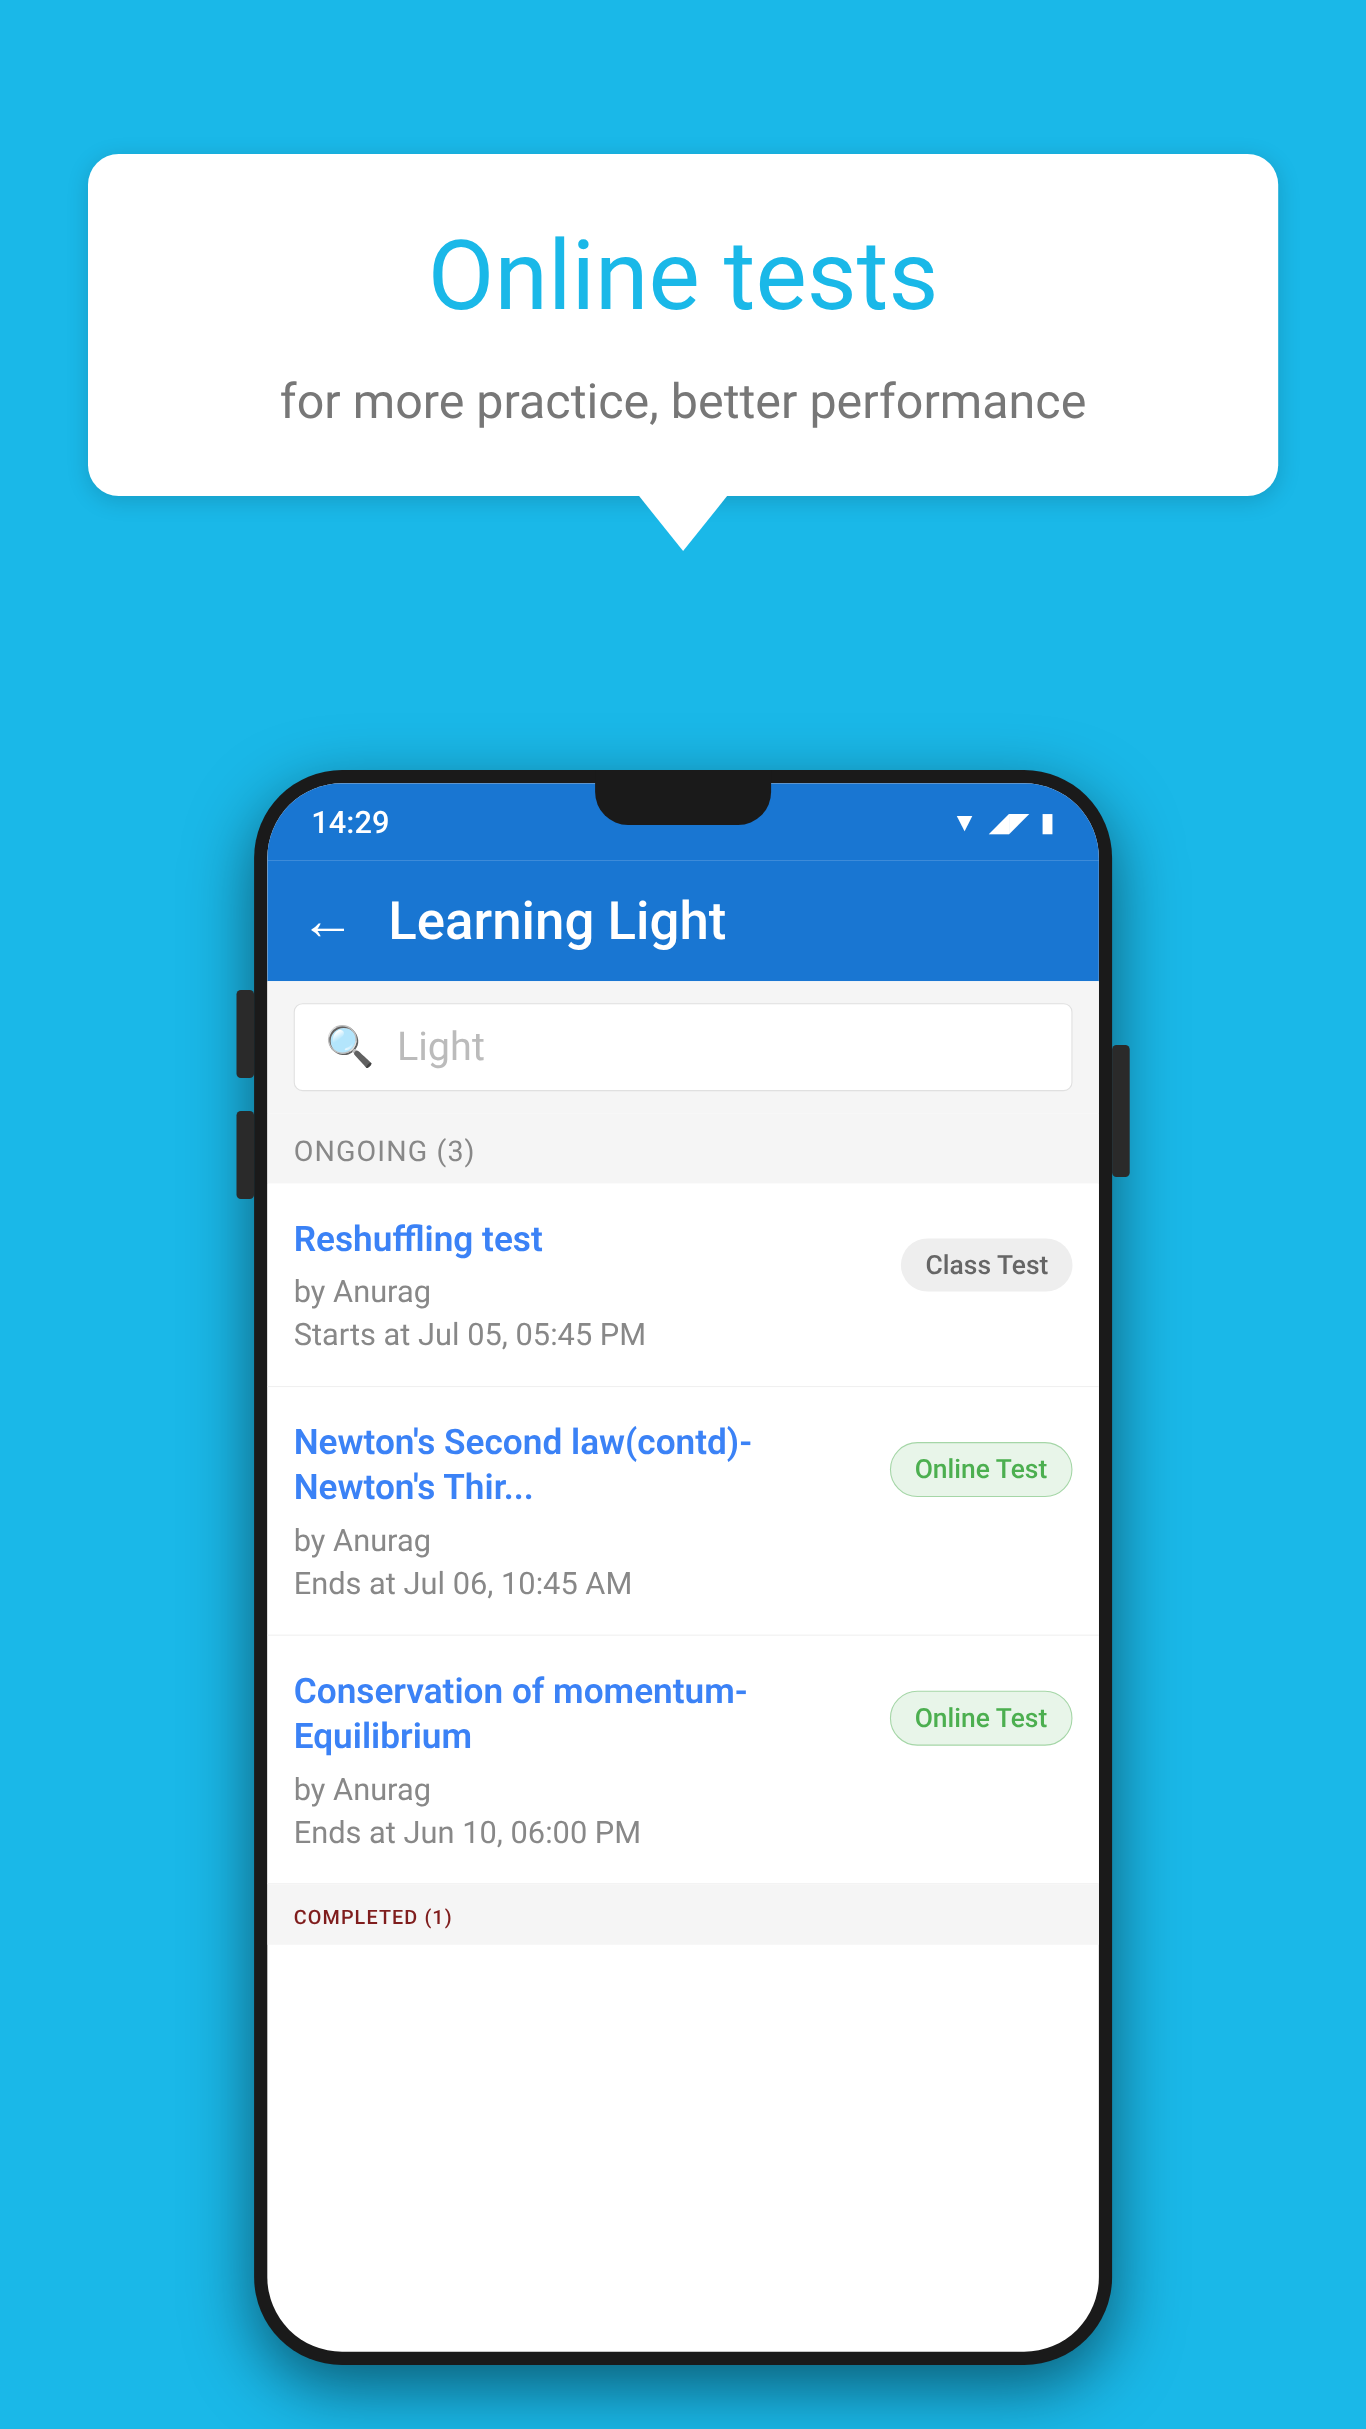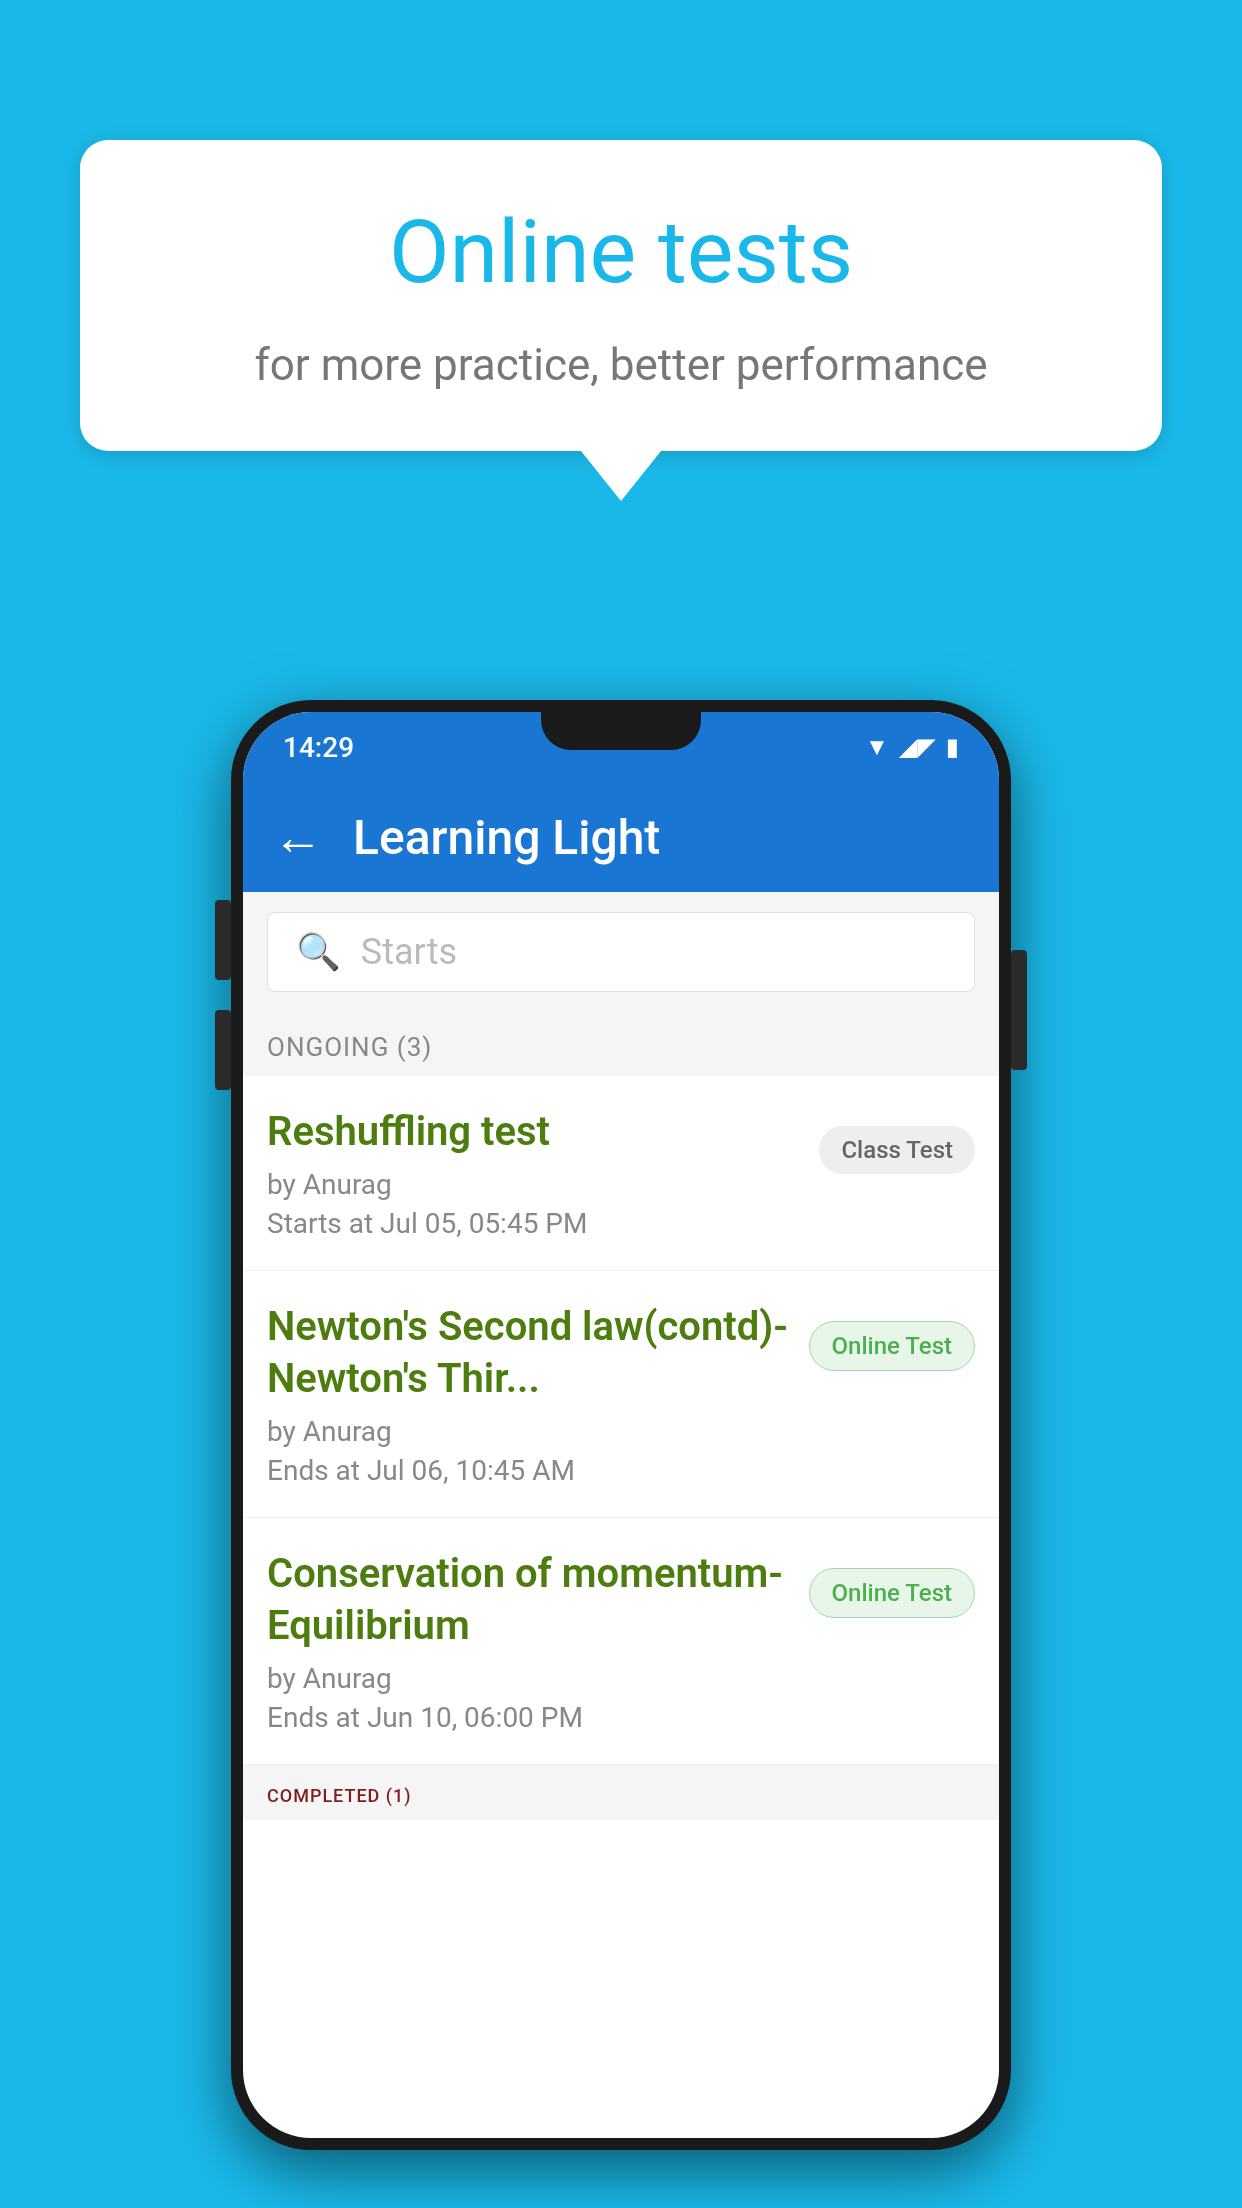--- a/index.html
+++ b/index.html
@@ -254,23 +254,23 @@
       justify-content: space-between;
       align-items: flex-start;
     }
 
     .test-info {
       flex: 1;
       padding-right: 20px;
     }
 
     .test-name {
-      font-size: 40px;
+      font-size: 32px;
       font-weight: 600;
-      color: #4d7c0f;
+      color: #3b82f6;
       margin-bottom: 10px;
       line-height: 1.3;
     }
 
     .test-author {
       font-size: 28px;
       color: #888;
       margin-bottom: 6px;
     }
 
@@ -344,21 +344,21 @@
 
       <div class="app-header">
         <span class="back-arrow">←</span>
         <span class="app-title">Learning Light</span>
       </div>
 
 
       <div class="search-container">
         <div class="search-bar">
           <span class="search-icon">🔍</span>
-          <span class="search-placeholder">Starts</span>
+          <span class="search-placeholder">Light</span>
         </div>
       </div>
 
       <div class="section-header">
         <span class="section-label">ONGOING (3)</span>
       </div>
 
       <div class="test-list">
 
         <div class="test-item">

